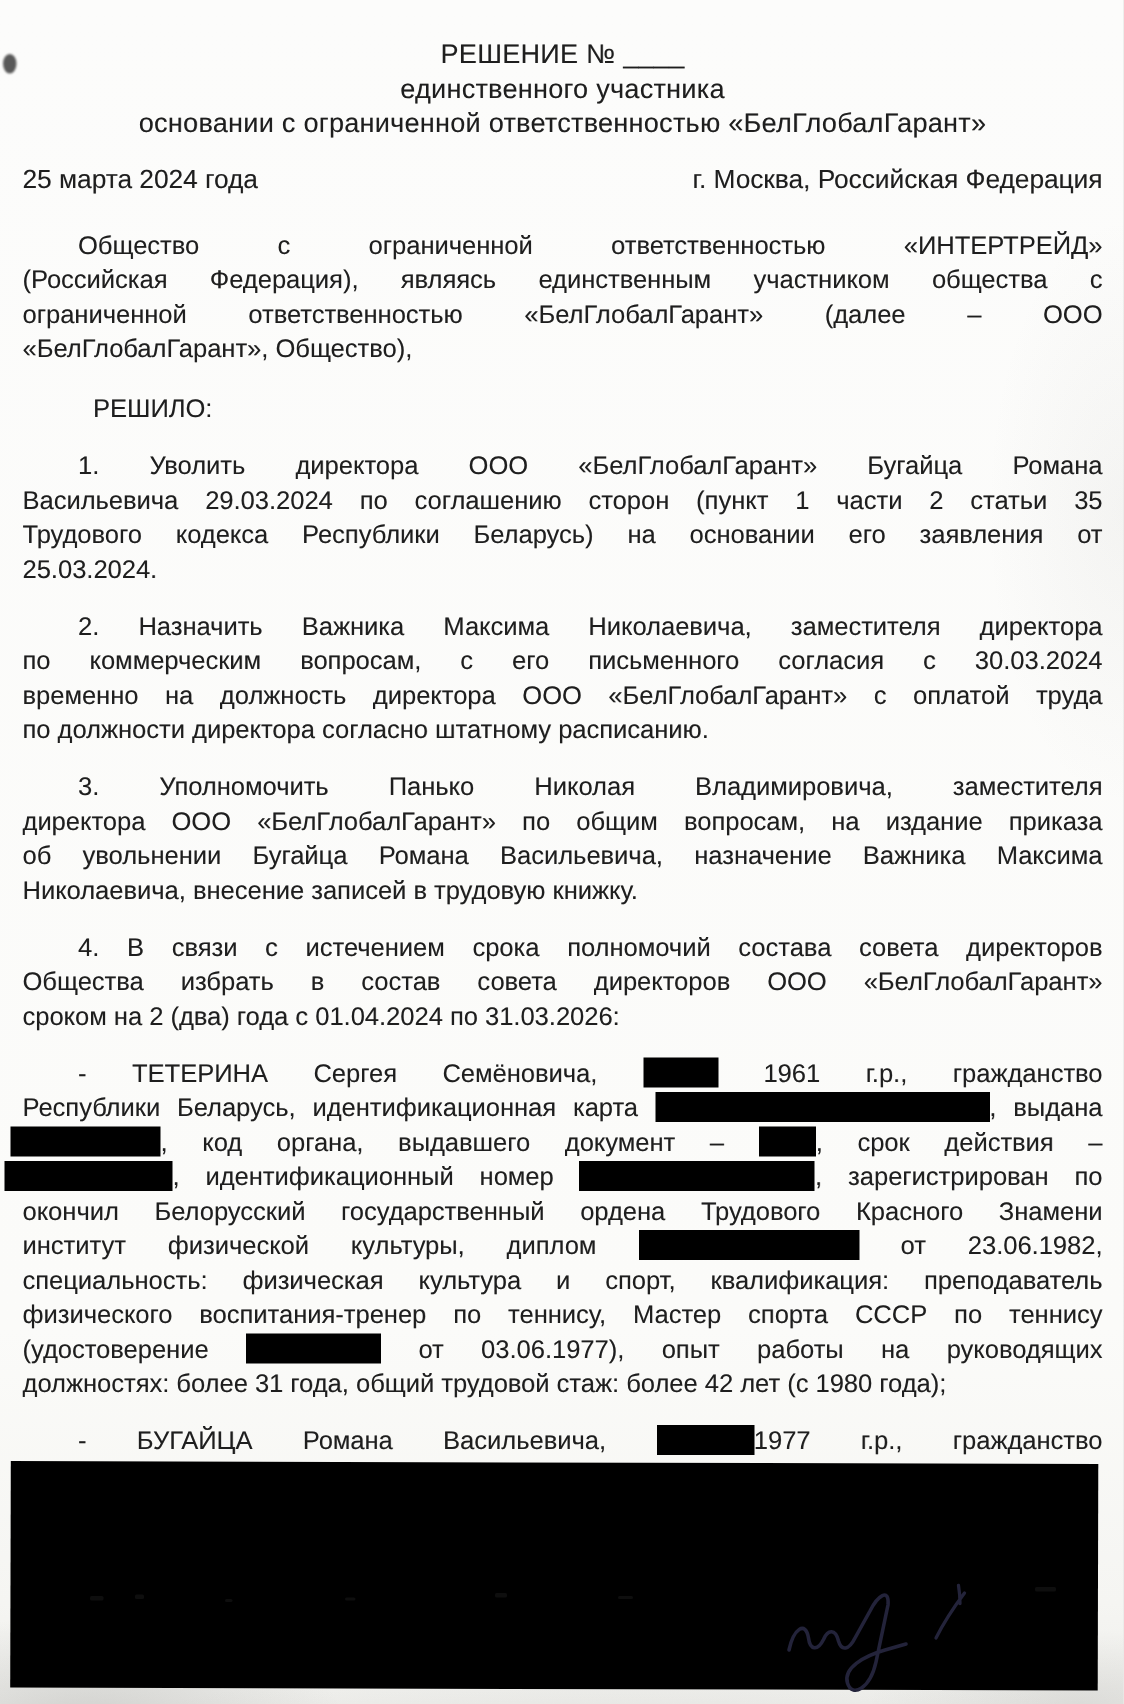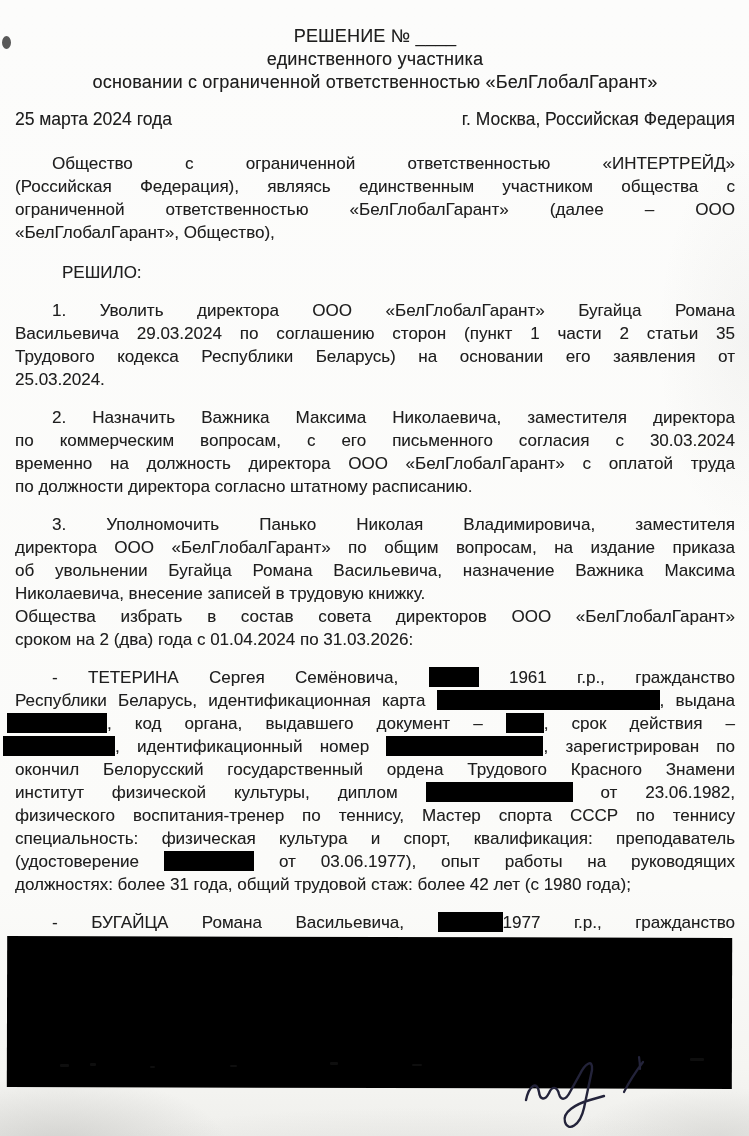--- a/index.html
+++ b/index.html
@@ -60,30 +60,31 @@
         <div class="ln j">Трудового кодекса Республики Беларусь) на основании его заявления от</div>
         <div class="ln">25.03.2024.</div>
         <div class="ln ind j p">2. Назначить Важника Максима Николаевича, заместителя директора</div>
         <div class="ln j">по коммерческим вопросам, с его письменного согласия с 30.03.2024</div>
         <div class="ln j">временно на должность директора ООО «БелГлобалГарант» с оплатой труда</div>
         <div class="ln">по должности директора согласно штатному расписанию.</div>
         <div class="ln ind j p">3. Уполномочить Панько Николая Владимировича, заместителя</div>
         <div class="ln j">директора ООО «БелГлобалГарант» по общим вопросам, на издание приказа</div>
         <div class="ln j">об увольнении Бугайца Романа Васильевича, назначение Важника Максима</div>
         <div class="ln">Николаевича, внесение записей в трудовую книжку.</div>
+        <div class="ln ind j p">4. В связи с истечением срока полномочий состава совета директоров</div>
         <div class="ln j">Общества избрать в состав совета директоров ООО «БелГлобалГарант»</div>
         <div class="ln">сроком на 2 (два) года с 01.04.2024 по 31.03.2026:</div>
         <div class="ln ind j p">- ТЕТЕРИНА Сергея Семёновича, <span class="rdx" style="width: 50px;"></span> 1961 г.р., гражданство</div>
         <div class="ln j">Республики Беларусь, идентификационная карта <span class="rdx" style="width: 223px;"></span>, выдана</div>
         <div class="ln j"><span class="rdx" style="width: 100px; margin-left: -8px;"></span>, код органа, выдавшего документ – <span class="rdx" style="width: 38px;"></span>, срок действия –</div>
         <div class="ln j"><span class="rdx" style="width: 112px; margin-left: -12px;"></span>, идентификационный номер <span class="rdx" style="width: 157px;"></span>, зарегистрирован по</div>
         <div class="ln j">окончил Белорусский государственный ордена Трудового Красного Знамени</div>
         <div class="ln j">институт физической культуры, диплом <span class="rdx" style="width: 147px;"></span> от 23.06.1982,</div>
+        <div class="ln j">специальность: физическая культура и спорт, квалификация: преподаватель</div>
         <div class="ln j">физического воспитания-тренер по теннису, Мастер спорта СССР по теннису</div>
-        <div class="ln j">специальность: физическая культура и спорт, квалификация: преподаватель</div>
         <div class="ln j">(удостоверение <span class="rdx" style="width: 90px;"></span> от 03.06.1977), опыт работы на руководящих</div>
         <div class="ln">должностях: более 31 года, общий трудовой стаж: более 42 лет (с 1980 года);</div>
         <div class="ln ind j p">- БУГАЙЦА Романа Васильевича, <span class="rdx" style="width: 65px;"></span>1977 г.р., гражданство</div>
       </div>
 
     <div class="block" style="width: 725px; height: 151px;"></div>
   </div>
 
   <svg class="sig" width="190" height="95" viewBox="0 0 190 95">
     <path d="M 26 50 C 29 36, 37 30, 39 42 C 40 50, 45 51, 49 43 C 52 36, 57 36, 59 44 C 61 51, 66 50, 70 42 L 80 24 C 85 14, 93 8, 92 20 L 84 58 C 80 76, 68 82, 65 72 C 62 62, 76 54, 90 50 L 104 46" fill="none" stroke="var(--ink,#23233a)" stroke-width="2.4" stroke-linecap="round" stroke-linejoin="round"></path>

